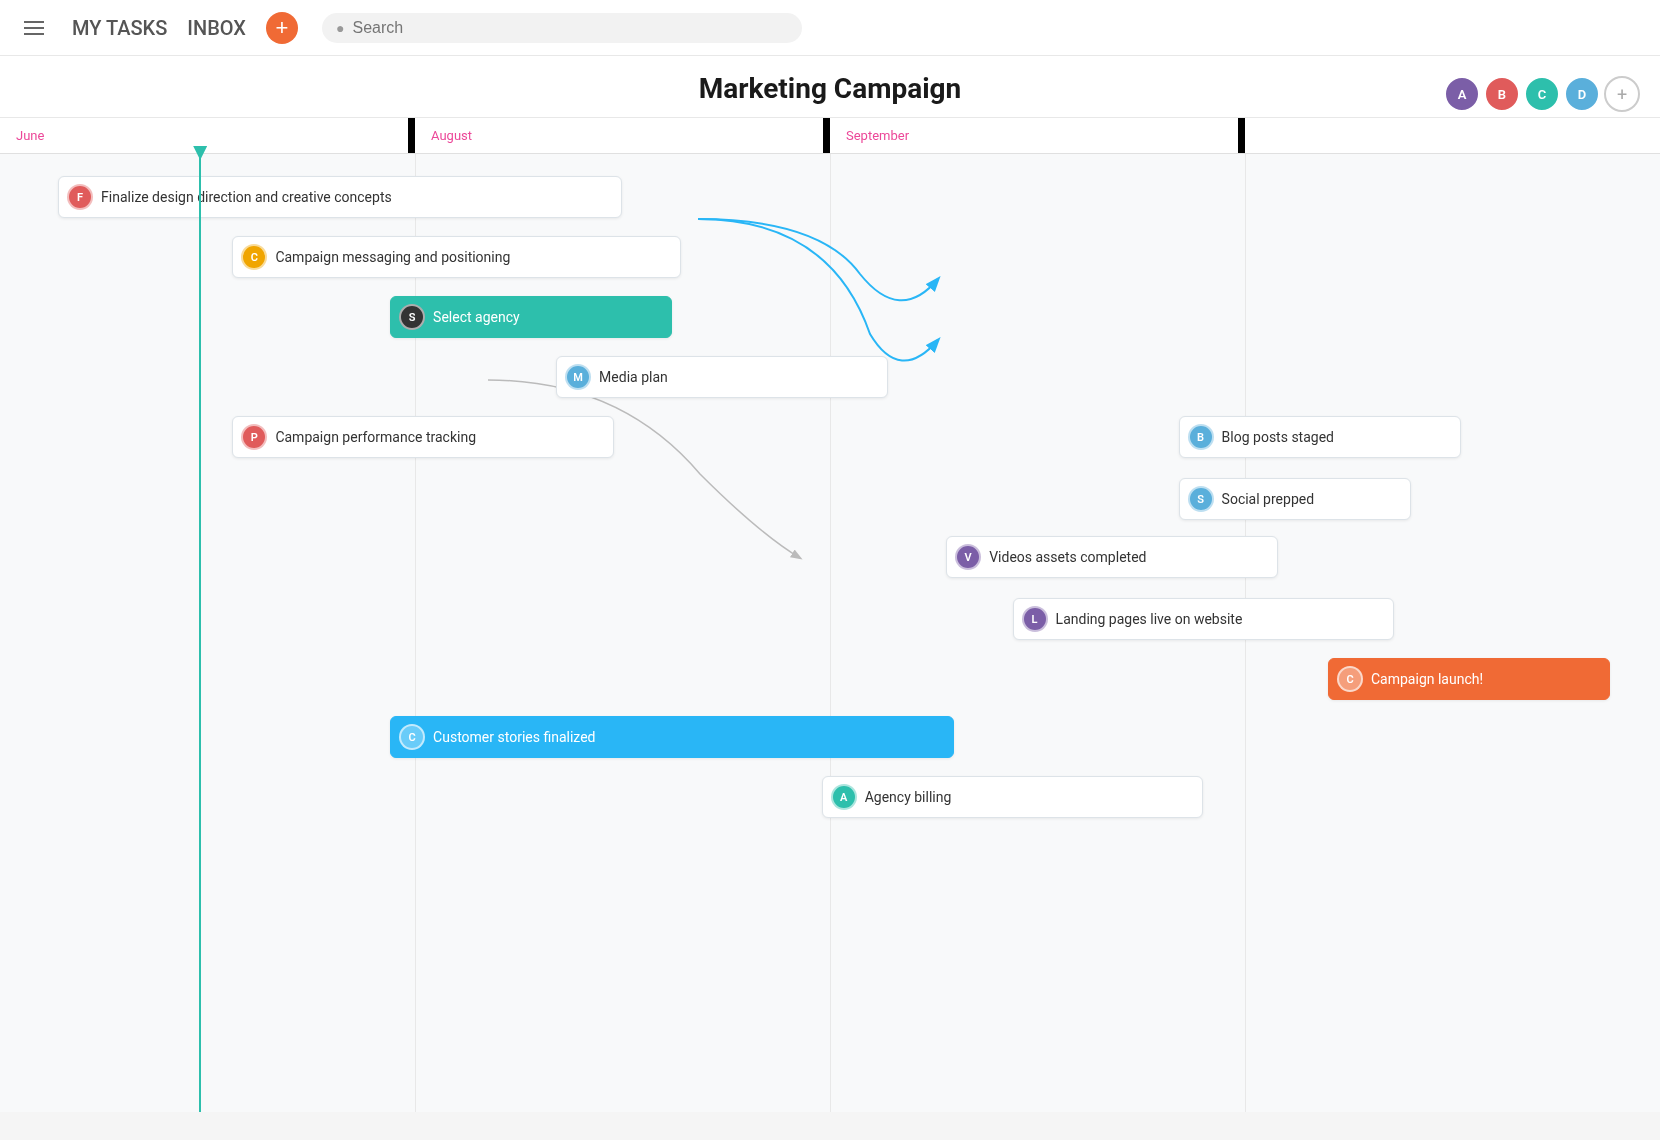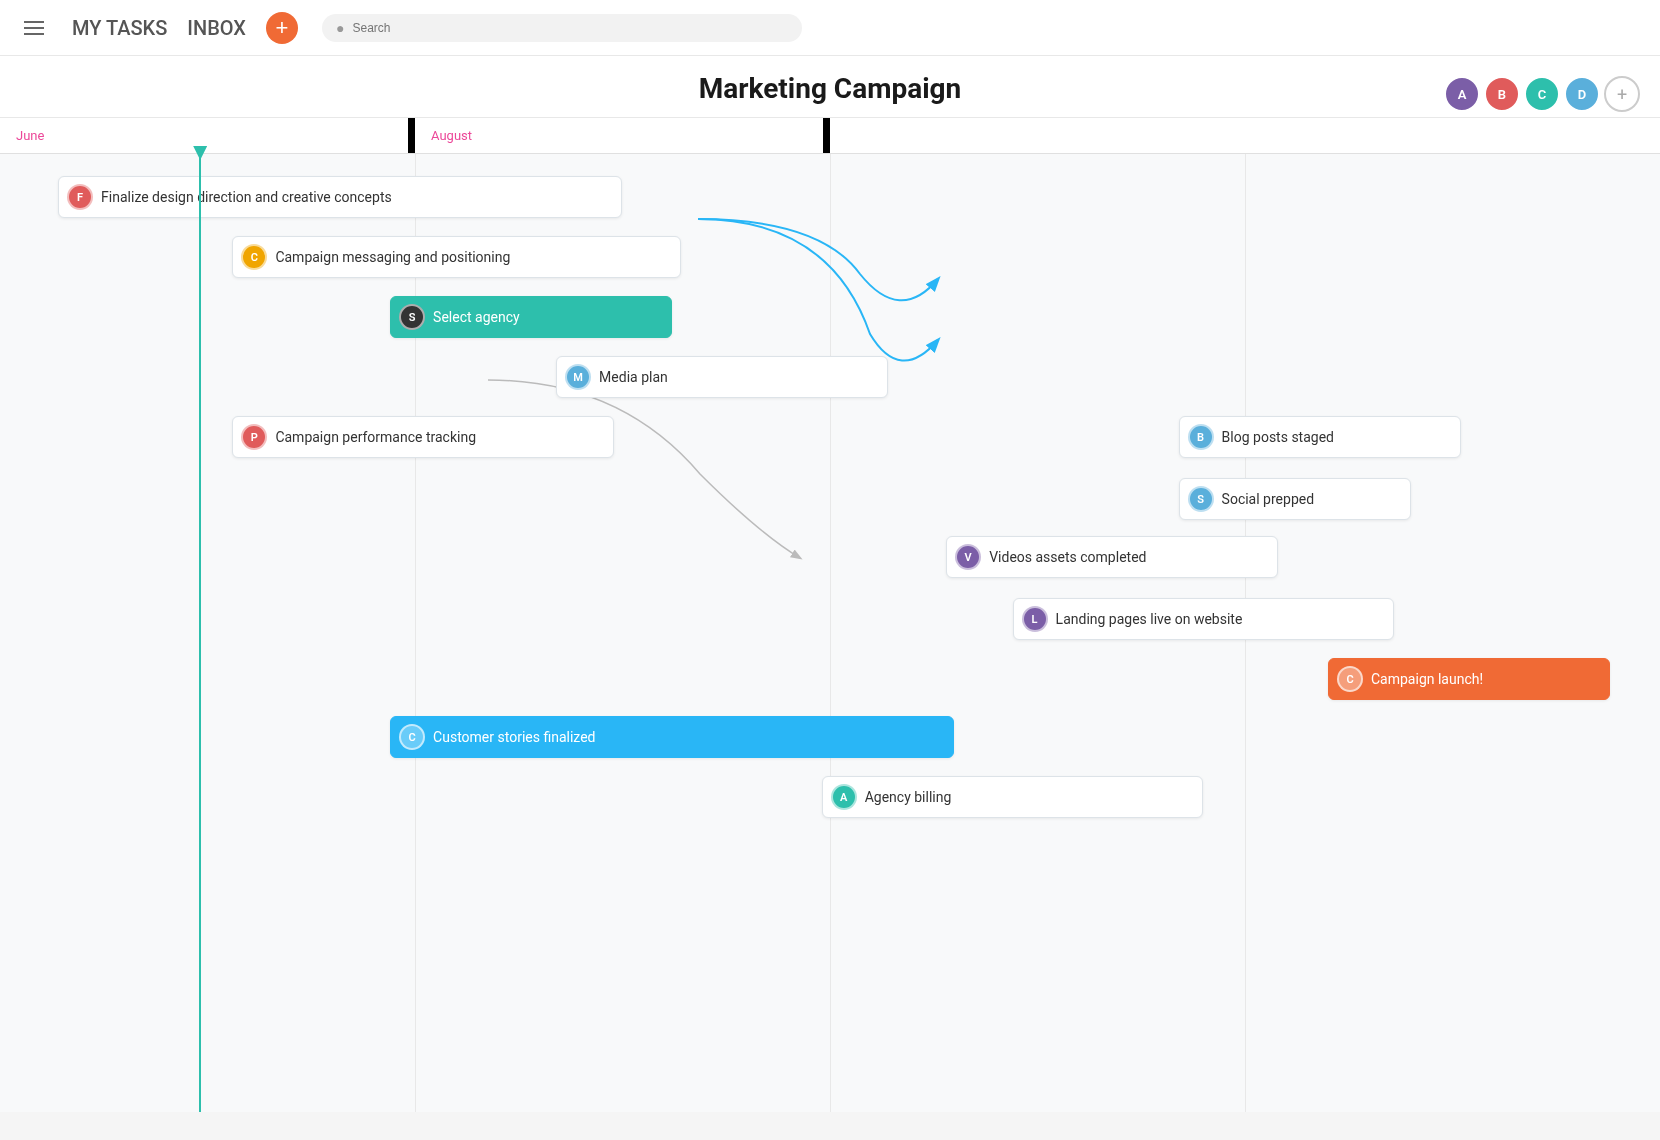--- a/index.html
+++ b/index.html
@@ -26,21 +26,21 @@
       display: flex; align-items: center; justify-content: center;
       line-height: 1;
     }
     .search-bar {
       flex: 1; max-width: 480px; margin: 0 24px;
       display: flex; align-items: center;
       background: #f2f2f2; border-radius: 20px; padding: 6px 14px;
     }
     .search-bar input {
       border: none; background: transparent; outline: none;
-      font-size: 12px; color: #555; width: 100%;
+      font-size: 16px; color: #555; width: 100%;
     }
     .search-icon { color: #999; margin-right: 8px; font-size: 14px; }
 
     
     .project-header {
       background: #fff;
       text-align: center;
       padding: 16px 0 0;
       border-bottom: 1px solid #e8e8e8;
       position: relative;
@@ -194,20 +194,21 @@
     <div class="avatar-add">+</div>
   </div>
   <h1 class="project-title">Marketing Campaign</h1>
 </div>
 
 <div class="timeline-container">
 
   <div class="month-row">
     <div class="month-label">June</div>
     <div class="month-label">August</div>
+    <div class="month-label">September</div>
   </div>
 
   <div class="timeline-inner">
 
     <div class="month-divider" style="left:25%"></div>
     <div class="month-divider" style="left:50%"></div>
     <div class="month-divider" style="left:75%"></div>
 
     <div class="today-line" style="left:12%">
       <div class="today-marker"></div>

